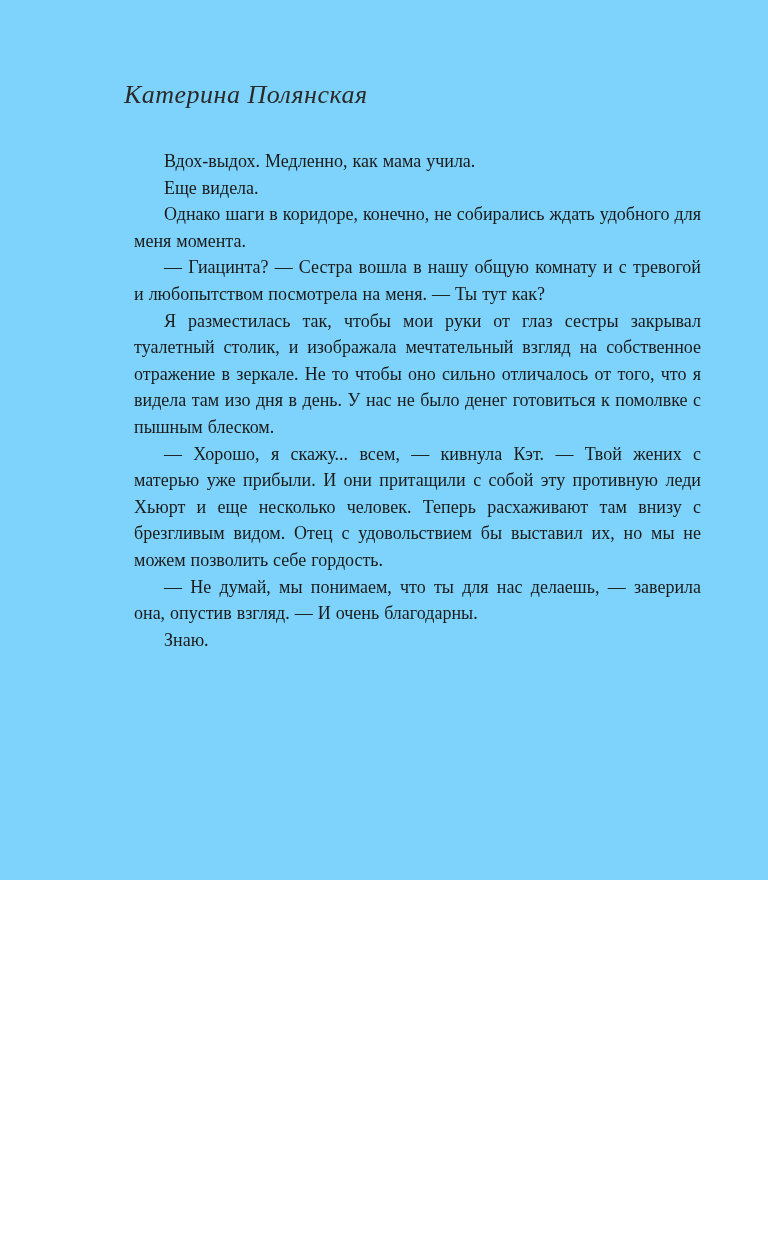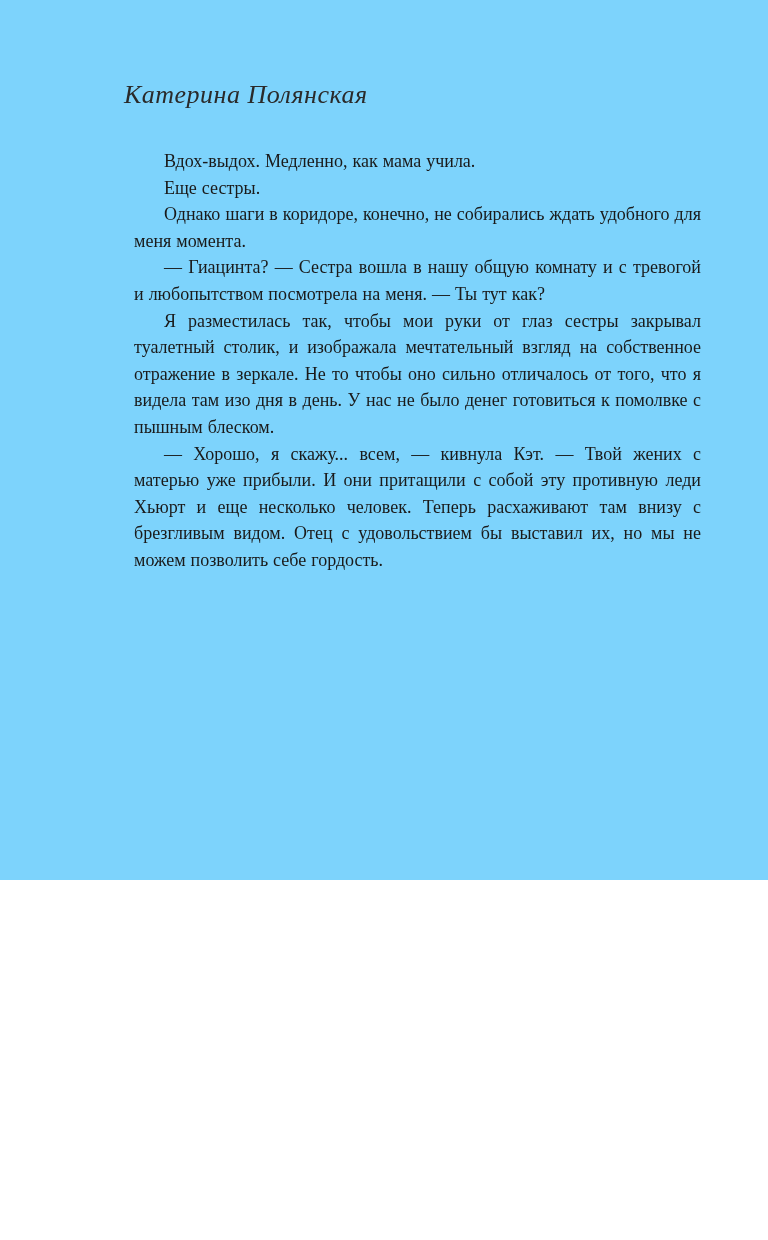--- a/index.html
+++ b/index.html
@@ -57,21 +57,23 @@
   }
 </style>
 </head>
 <body>
 
 <div class="page">
   <div class="running-header">Катерина Полянская</div>
 
   <div class="text-block">
       <p>Вдох-выдох. Медленно, как мама учила.</p>
-      <p>Еще сестры.</p>
+      <p>Еще видела.</p>
       <p>Однако шаги в коридоре, конечно, не собирались ждать удобного для меня момента.</p>
       <p>— Гиацинта? — Сестра вошла в нашу общую комнату и с тревогой и любопытством посмотрела на меня. — Ты тут как?</p>
       <p>Я разместилась так, чтобы мои руки от глаз сестры закрывал туалетный столик, и изображала мечтательный взгляд на собственное отражение в зеркале. Не то чтобы оно сильно отличалось от того, что я видела там изо дня в день. У нас не было денег готовиться к помолвке с пышным блеском.</p>
       <p>— Хорошо, я скажу... всем, — кивнула Кэт. — Твой жених с матерью уже прибыли. И они притащили с собой эту противную леди Хьюрт и еще несколько человек. Теперь расхаживают там внизу с брезгливым видом. Отец с удовольствием бы выставил их, но мы не можем позволить себе гордость.</p>
+      <p>— Не думай, мы понимаем, что ты для нас делаешь, — заверила она, опустив взгляд. — И очень благодарны.</p>
+      <p>Знаю.</p>
     </div>
 
   <div class="page-number">6</div>
 </div>
 
 </body></html>

